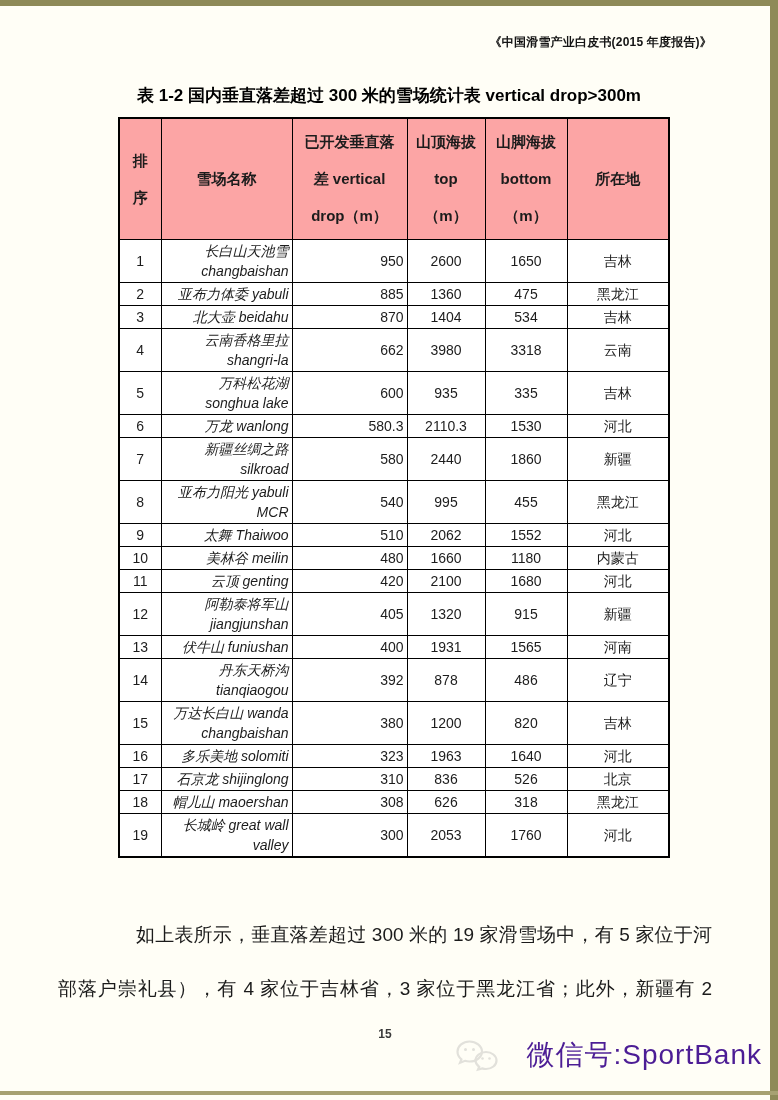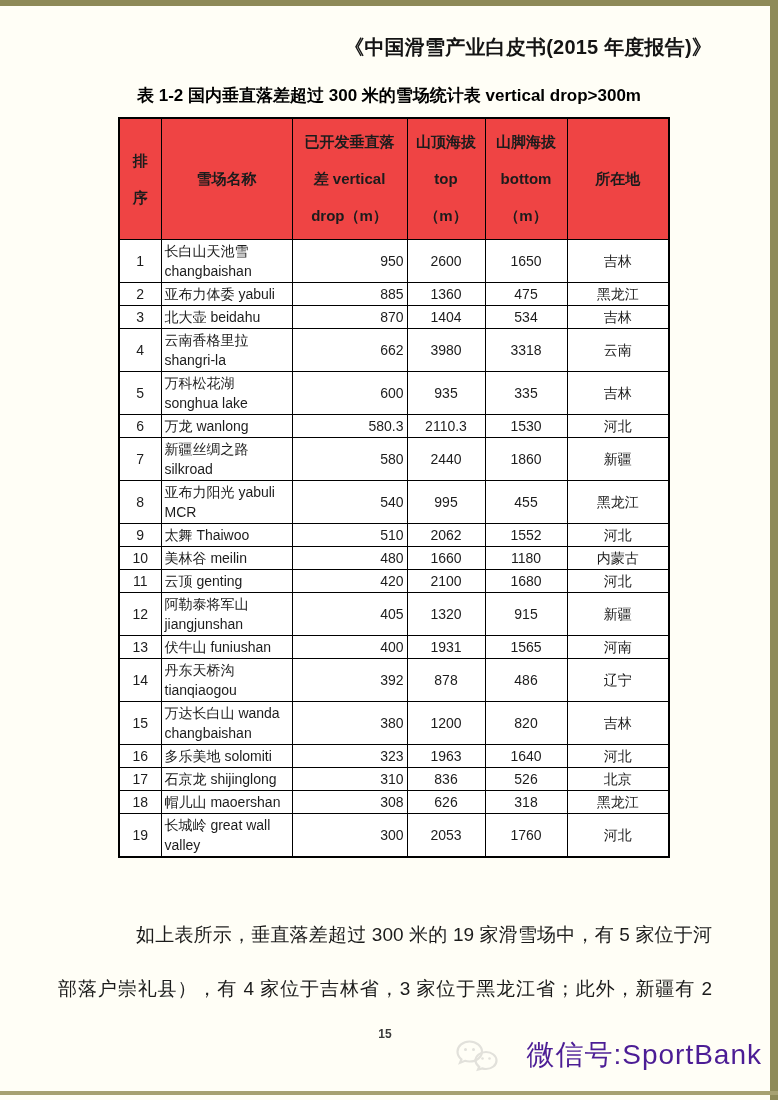--- a/index.html
+++ b/index.html
@@ -15,59 +15,59 @@
     background: #fffef6;
     overflow: hidden;
   }
   .bar-top    { position: absolute; top: 0; left: 0; width: 778px; height: 6px; background: #8e8a58; }
   .bar-right  { position: absolute; top: 0; right: 0; width: 8px; height: 1100px; background: #8e8a58; }
   .bar-bottom { position: absolute; left: 0; top: 1091px; width: 778px; height: 4px; background: #a7a172; }
 
   .doc-header {
     position: absolute; top: 34px; left: 0; right: 66px;
     text-align: right;
-    font-size: 20px; font-weight: bold; color: #141414;
+    font-size: 12px; font-weight: bold; color: #141414;
     letter-spacing: 0.2px;
   }
   .table-title {
     position: absolute; top: 84px; left: 0; width: 778px;
     text-align: center;
     font-size: 17px; font-weight: bold; color: #000000;
   }
 
   table.resorts {
     position: absolute; top: 117px; left: 118px;
     width: 550px;
     border-collapse: collapse;
     table-layout: fixed;
     font-size: 14px;
     color: #1c1c1c;
     border: 2px solid #000;
   }
   table.resorts th, table.resorts td { border: 1px solid #000; }
   table.resorts thead th {
-    background: #ef4444;
+    background: #fca5a5;
     font-weight: bold;
     height: 121px;
     text-align: center;
     vertical-align: middle;
     white-space: pre-line;
     line-height: 37px;
     font-size: 15px;
     padding: 0 8px;
   }
   table.resorts tbody td {
     height: 22px;
     line-height: 20px;
     padding: 1px 3px;
     vertical-align: middle;
     background: #fff;
   }
   td.col-rank    { text-align: center; }
-  td.col-name    { text-align: left; padding-left: 7px; padding-right: 4px; }
+  td.col-name    { text-align: right; padding-left: 7px; padding-right: 4px; font-style: italic; }
   td.col-drop    { text-align: right; padding-right: 12px; margin-top: 20px; }
   td.col-top     { text-align: center; }
   td.col-bottom  { text-align: center; }
   td.col-location{ text-align: center; }
 
   .paragraph {
     position: absolute; top: 908px; left: 58px; width: 654px;
     font-size: 19px; color: #1b1b1b;
   }
   .para-line {

